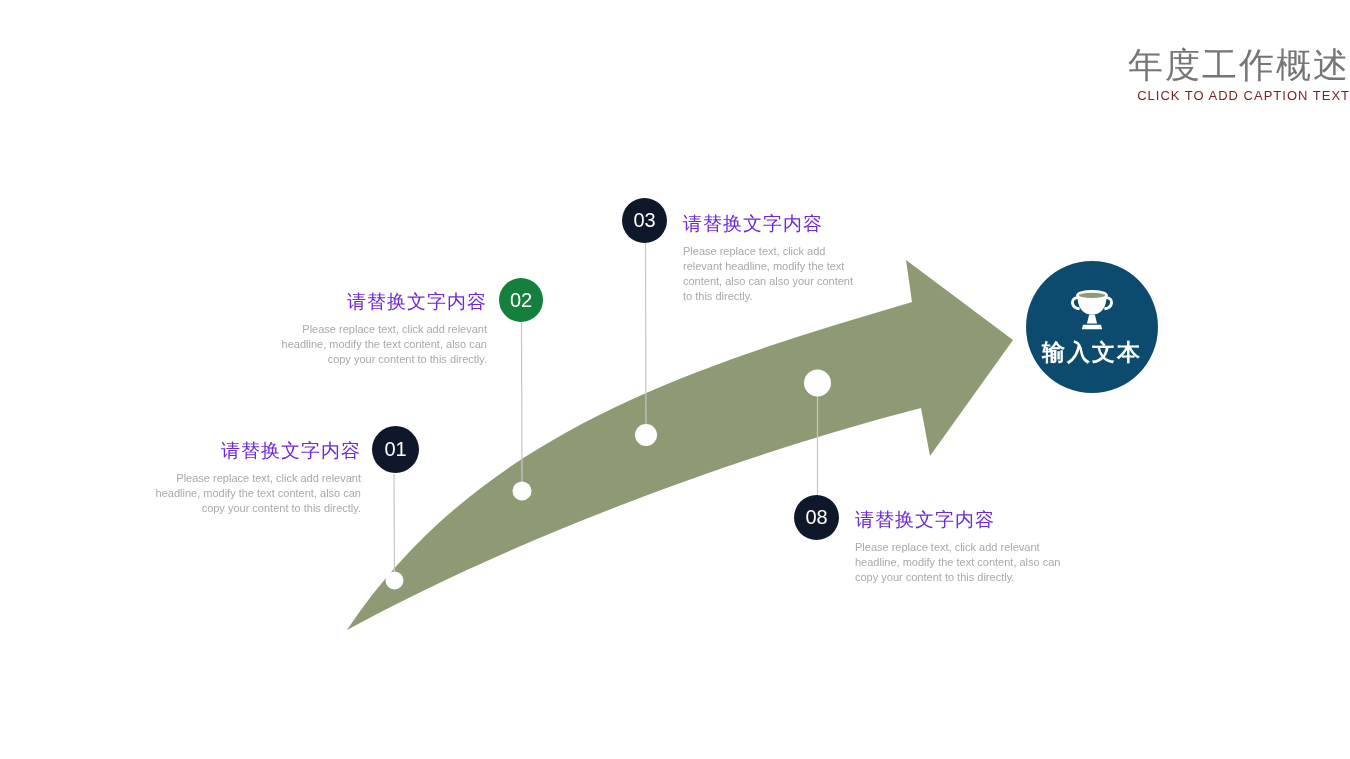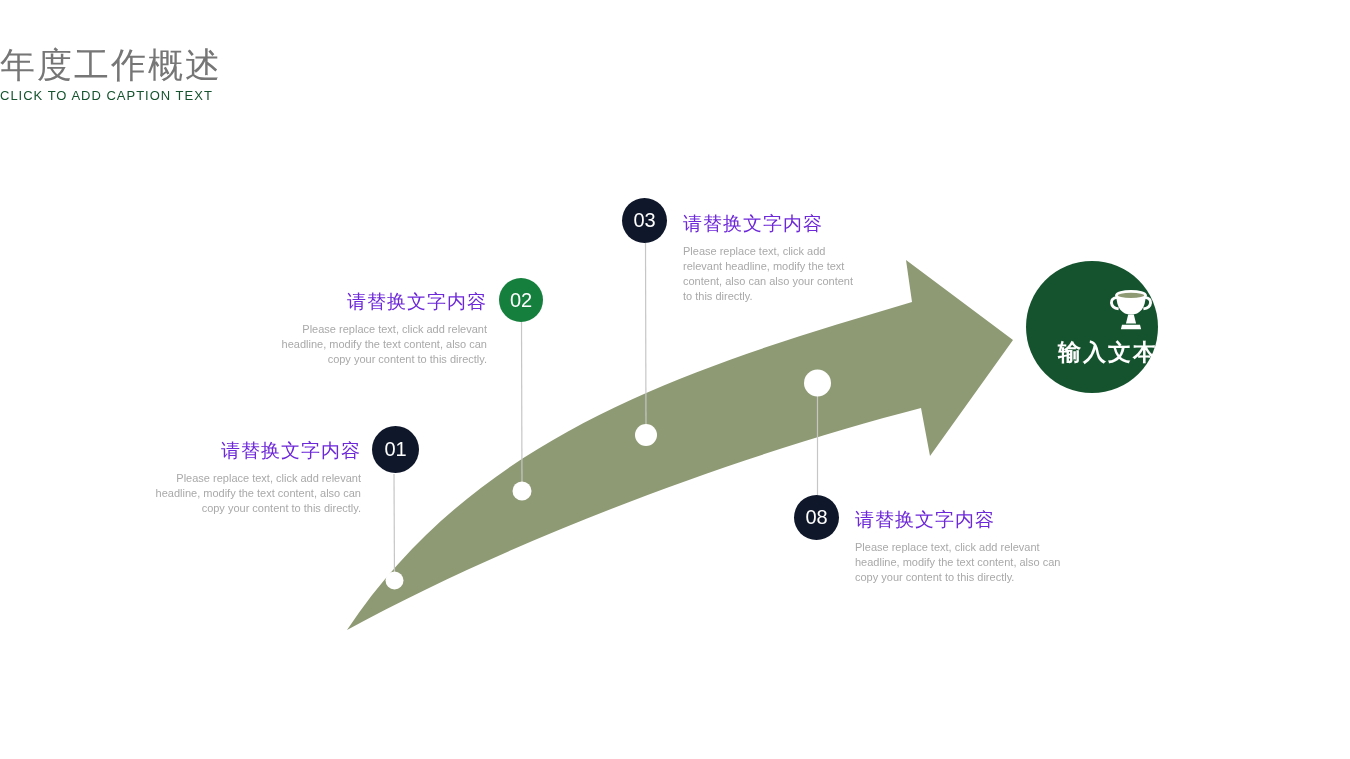--- a/index.html
+++ b/index.html
@@ -8,33 +8,33 @@
     position: relative;
     width: 1350px;
     height: 759px;
     background: #ffffff;
     overflow: hidden;
     font-family: "Liberation Sans", sans-serif;
   }
   .title {
     position: absolute;
     top: 42px; left: 0; width: 100%;
-    text-align: left;
+    text-align: right;
     font-size: 35px;
     letter-spacing: 2px;
     color: #767676;
     font-weight: 400;
   }
   .subtitle {
     position: absolute;
     top: 88px; left: 0; width: 100%;
-    text-align: left;
+    text-align: right;
     font-size: 13px;
     letter-spacing: 1px;
-    color: #14532d;
+    color: #7f1d1d;
   }
   svg.diagram {
     position: absolute;
     inset: 0;
     width: 1350px;
     height: 759px;
   }
   .badge {
     position: absolute;
     border-radius: 50%;
@@ -70,24 +70,24 @@
   .align-left  { text-align: left; }
   .step1-text { right: 989px; top: 438px; width: 260px; }
   .step2-text { right: 863px; top: 289px; width: 260px; }
   .step3-text { left: 683px;  top: 211px; width: 210px; }
   .step4-text { left: 855px;  top: 507px; width: 240px; }
   .goal {
     position: absolute;
     left: 1026px; top: 261px;
     width: 132px; height: 132px;
     border-radius: 50%;
-    background: #14532d;
+    background: #0c4a6e;
     display: flex;
     flex-direction: column;
-    align-items: flex-end;
+    align-items: center;
     justify-content: center;
     cursor: pointer;
   }
   .goal-label {
     color: #ffffff;
     font-size: 23px;
     font-weight: bold;
     letter-spacing: 2px;
     margin-top: 3px;
   }

